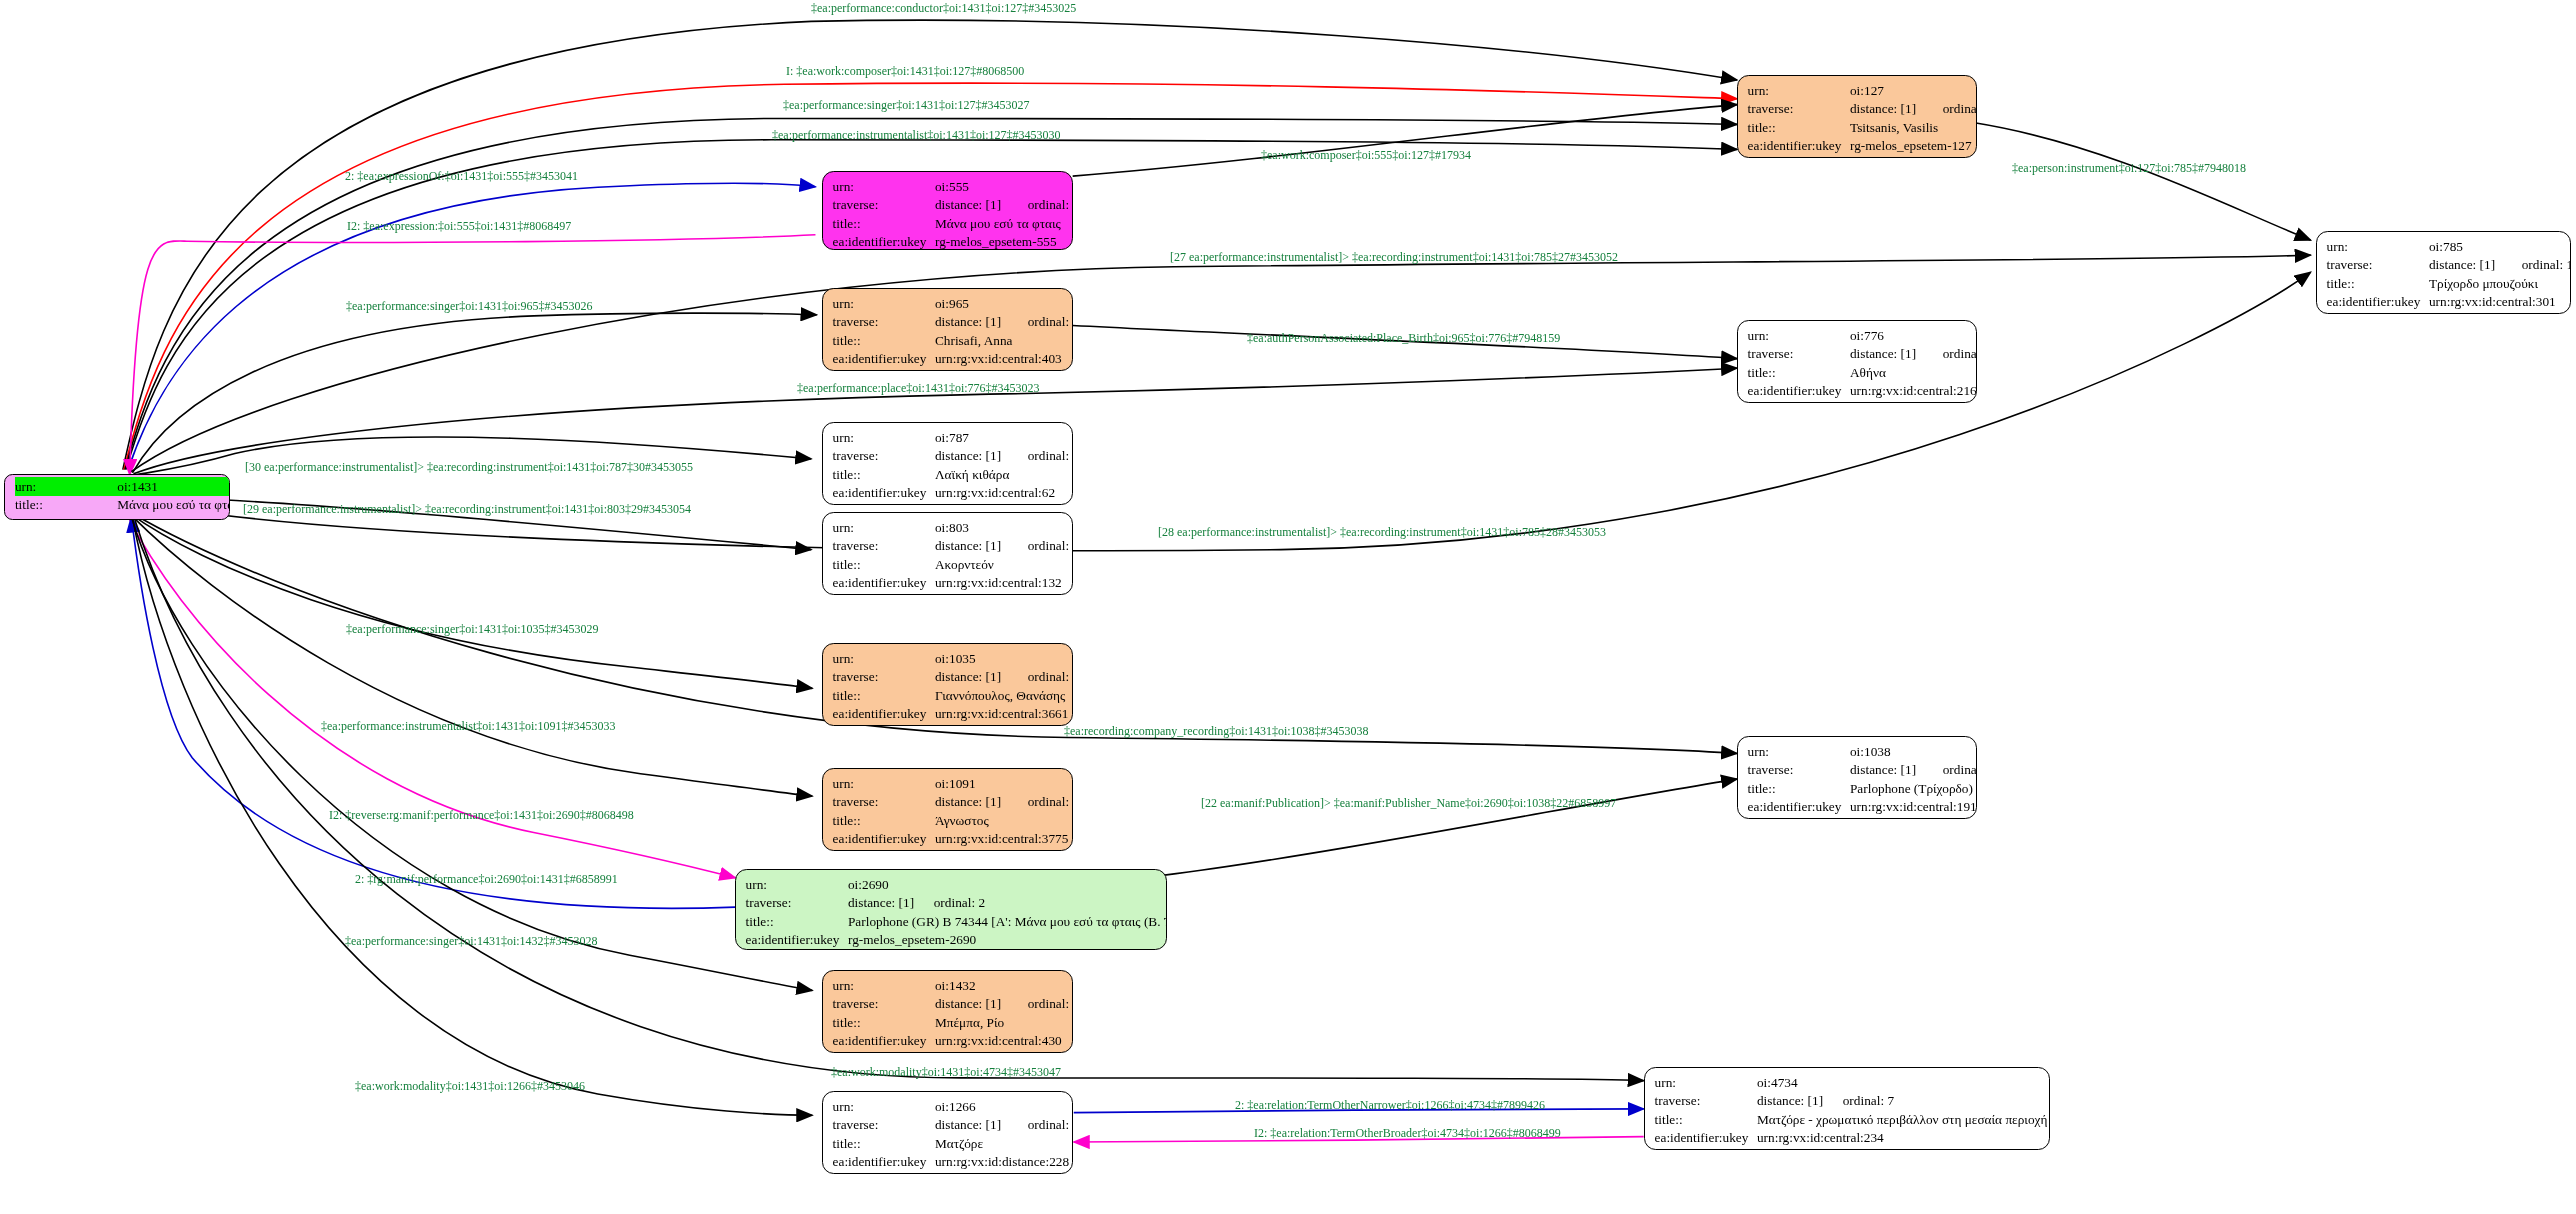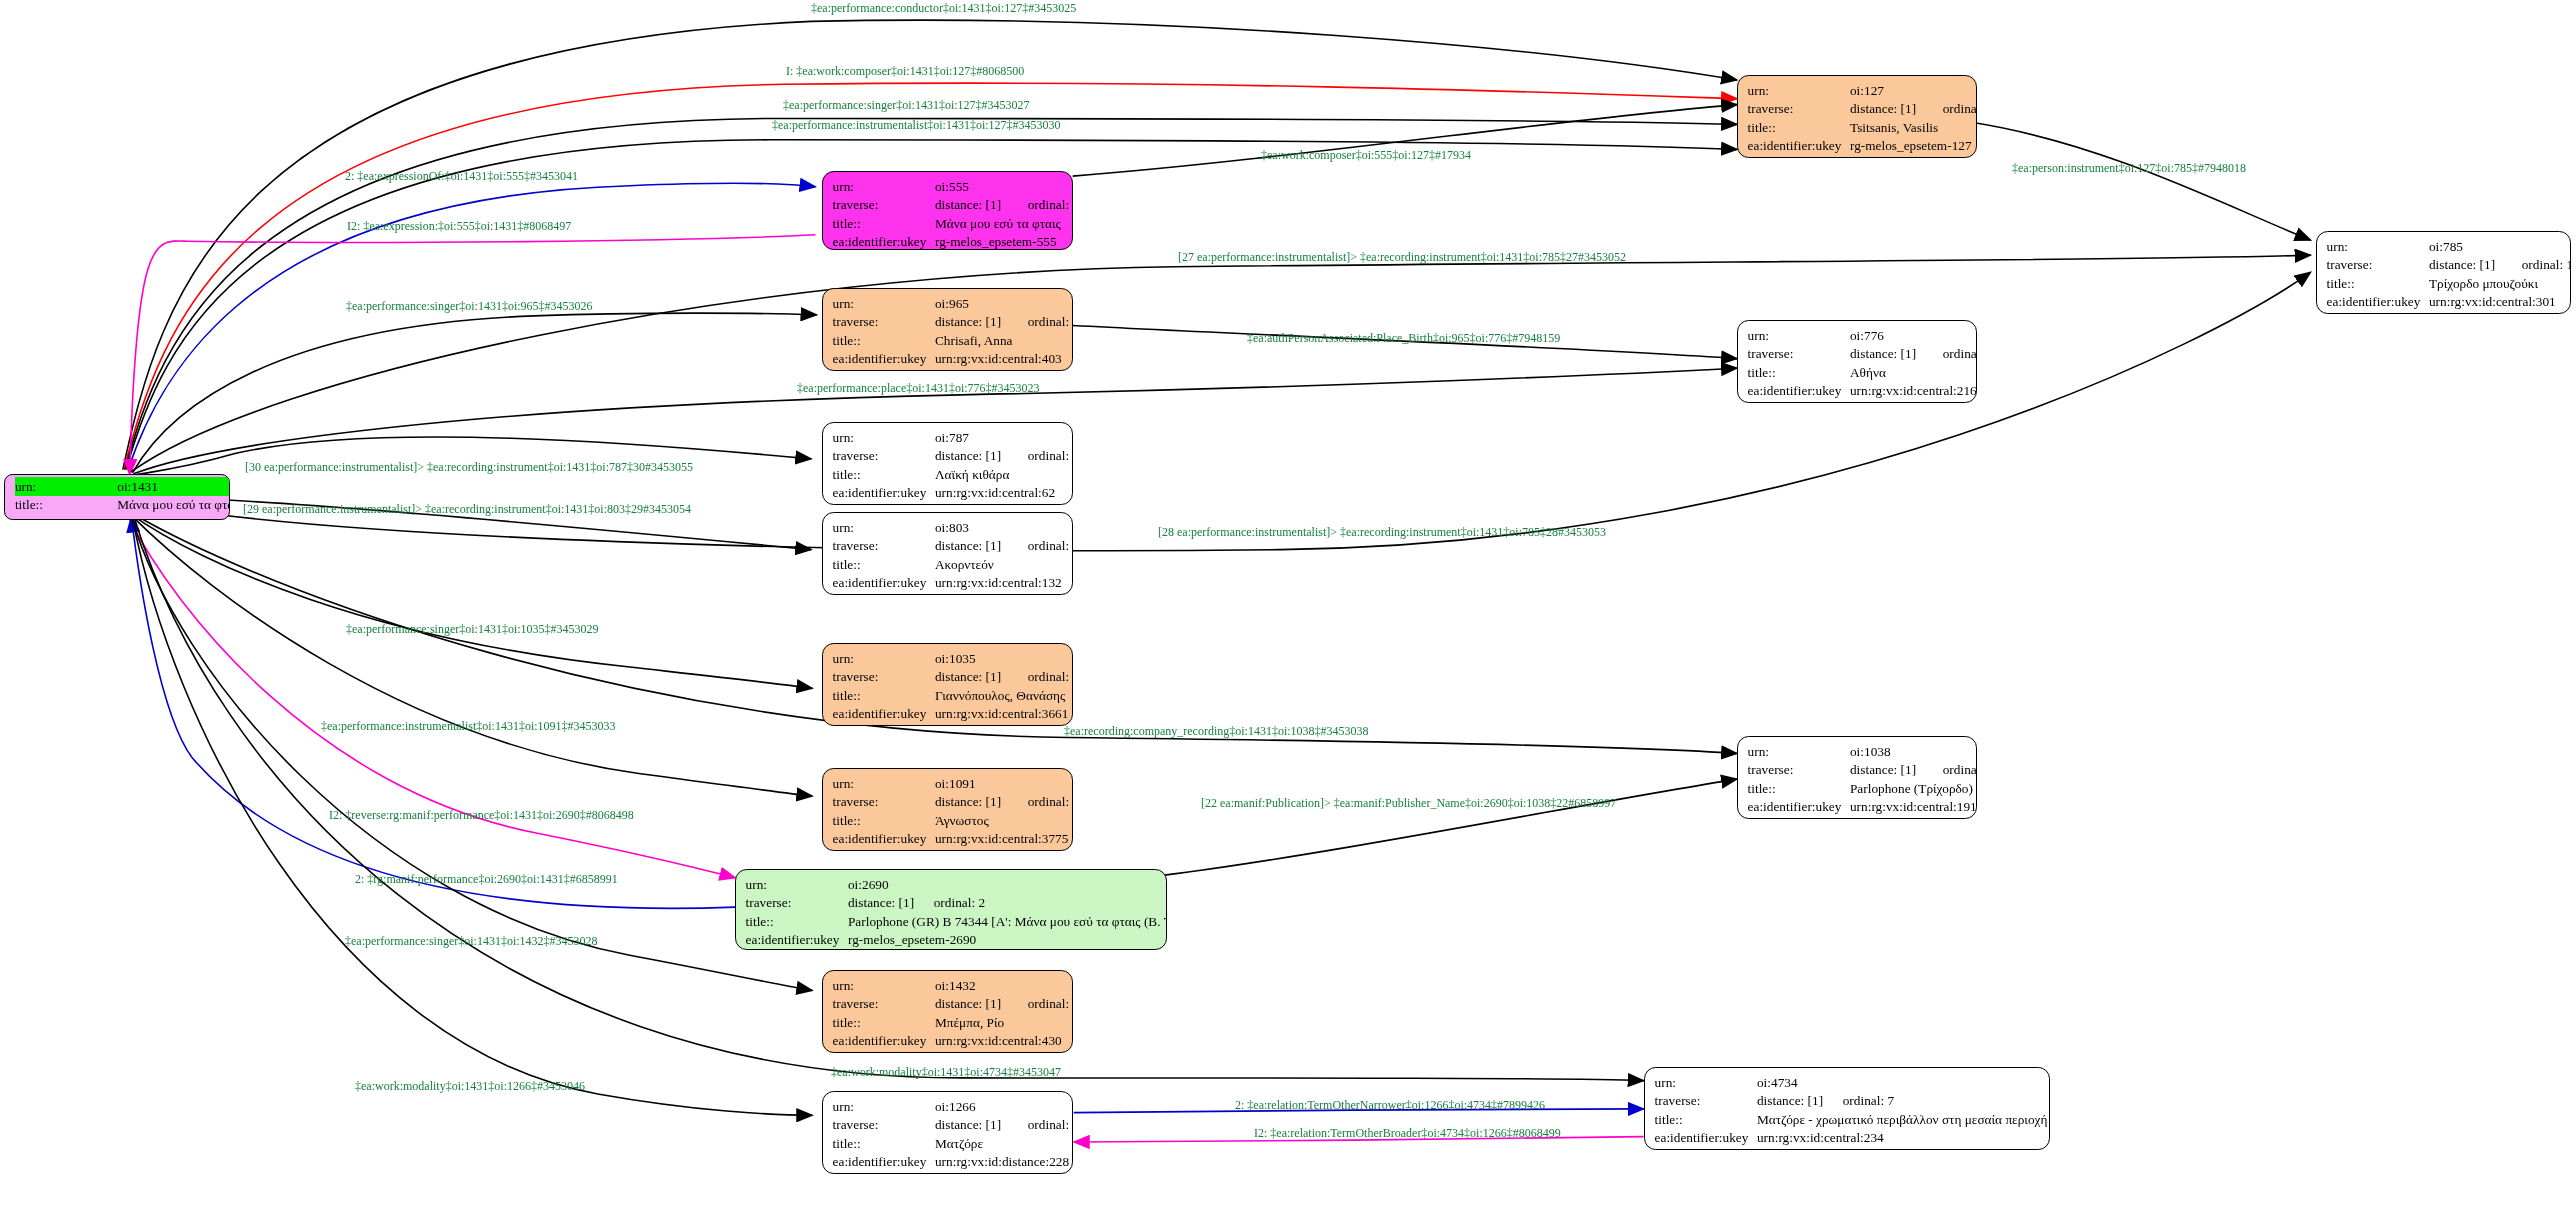--- a/index.html
+++ b/index.html
@@ -587,26 +587,26 @@
         <td class="k">ea:obj-type:</td>
         <td class="v">auth-genre</td>
       </tr>
     </tbody>
       </table>
   </div>
 
   <div class="edge-label" style="left:811px; top:1.1px;">‡ea:performance:conductor‡oi:1431‡oi:127‡#3453025</div>
   <div class="edge-label" style="left:786px; top:64px;">I: ‡ea:work:composer‡oi:1431‡oi:127‡#8068500</div>
   <div class="edge-label" style="left:783px; top:98px;">‡ea:performance:singer‡oi:1431‡oi:127‡#3453027</div>
-  <div class="edge-label" style="left:772px; top:118px;text-align:center;">‡ea:performance:instrumentalist‡oi:1431‡oi:127‡#3453030</div>
+  <div class="edge-label" style="left:772px; top:128px;text-align:center;">‡ea:performance:instrumentalist‡oi:1431‡oi:127‡#3453030</div>
   <div class="edge-label" style="left:1261px; top:148px;">‡ea:work:composer‡oi:555‡oi:127‡#17934</div>
   <div class="edge-label" style="left:345px;  top:169px;">2: ‡ea:expressionOf:‡oi:1431‡oi:555‡#3453041</div>
   <div class="edge-label" style="left:347px;  top:219px;">I2: ‡ea:expression:‡oi:555‡oi:1431‡#8068497</div>
   <div class="edge-label" style="left:2012px; top:161px;">‡ea:person:instrument‡oi:127‡oi:785‡#7948018</div>
-  <div class="edge-label" style="left:1170px; top:250px;margin-left:8px;">[27 ea:performance:instrumentalist]&gt; ‡ea:recording:instrument‡oi:1431‡oi:785‡27#3453052</div>
+  <div class="edge-label" style="left:1170px; top:250px;">[27 ea:performance:instrumentalist]&gt; ‡ea:recording:instrument‡oi:1431‡oi:785‡27#3453052</div>
   <div class="edge-label" style="left:346px;  top:299px;">‡ea:performance:singer‡oi:1431‡oi:965‡#3453026</div>
   <div class="edge-label" style="left:1247px; top:331px;">‡ea:authPersonAssociated:Place_Birth‡oi:965‡oi:776‡#7948159</div>
   <div class="edge-label" style="left:797px; top:381px;">‡ea:performance:place‡oi:1431‡oi:776‡#3453023</div>
   <div class="edge-label" style="left:245px;  top:460px;">[30 ea:performance:instrumentalist]&gt; ‡ea:recording:instrument‡oi:1431‡oi:787‡30#3453055</div>
   <div class="edge-label" style="left:243px;  top:502px;">[29 ea:performance:instrumentalist]&gt; ‡ea:recording:instrument‡oi:1431‡oi:803‡29#3453054</div>
   <div class="edge-label" style="left:1158px; top:525px;">[28 ea:performance:instrumentalist]&gt; ‡ea:recording:instrument‡oi:1431‡oi:785‡28#3453053</div>
   <div class="edge-label" style="left:346px;  top:622px;">‡ea:performance:singer‡oi:1431‡oi:1035‡#3453029</div>
   <div class="edge-label" style="left:1064px; top:724px;">‡ea:recording:company_recording‡oi:1431‡oi:1038‡#3453038</div>
   <div class="edge-label" style="left:321px;  top:719px;">‡ea:performance:instrumentalist‡oi:1431‡oi:1091‡#3453033</div>
   <div class="edge-label" style="left:1201px; top:796px;">[22 ea:manif:Publication]&gt; ‡ea:manif:Publisher_Name‡oi:2690‡oi:1038‡22#6858997</div>

